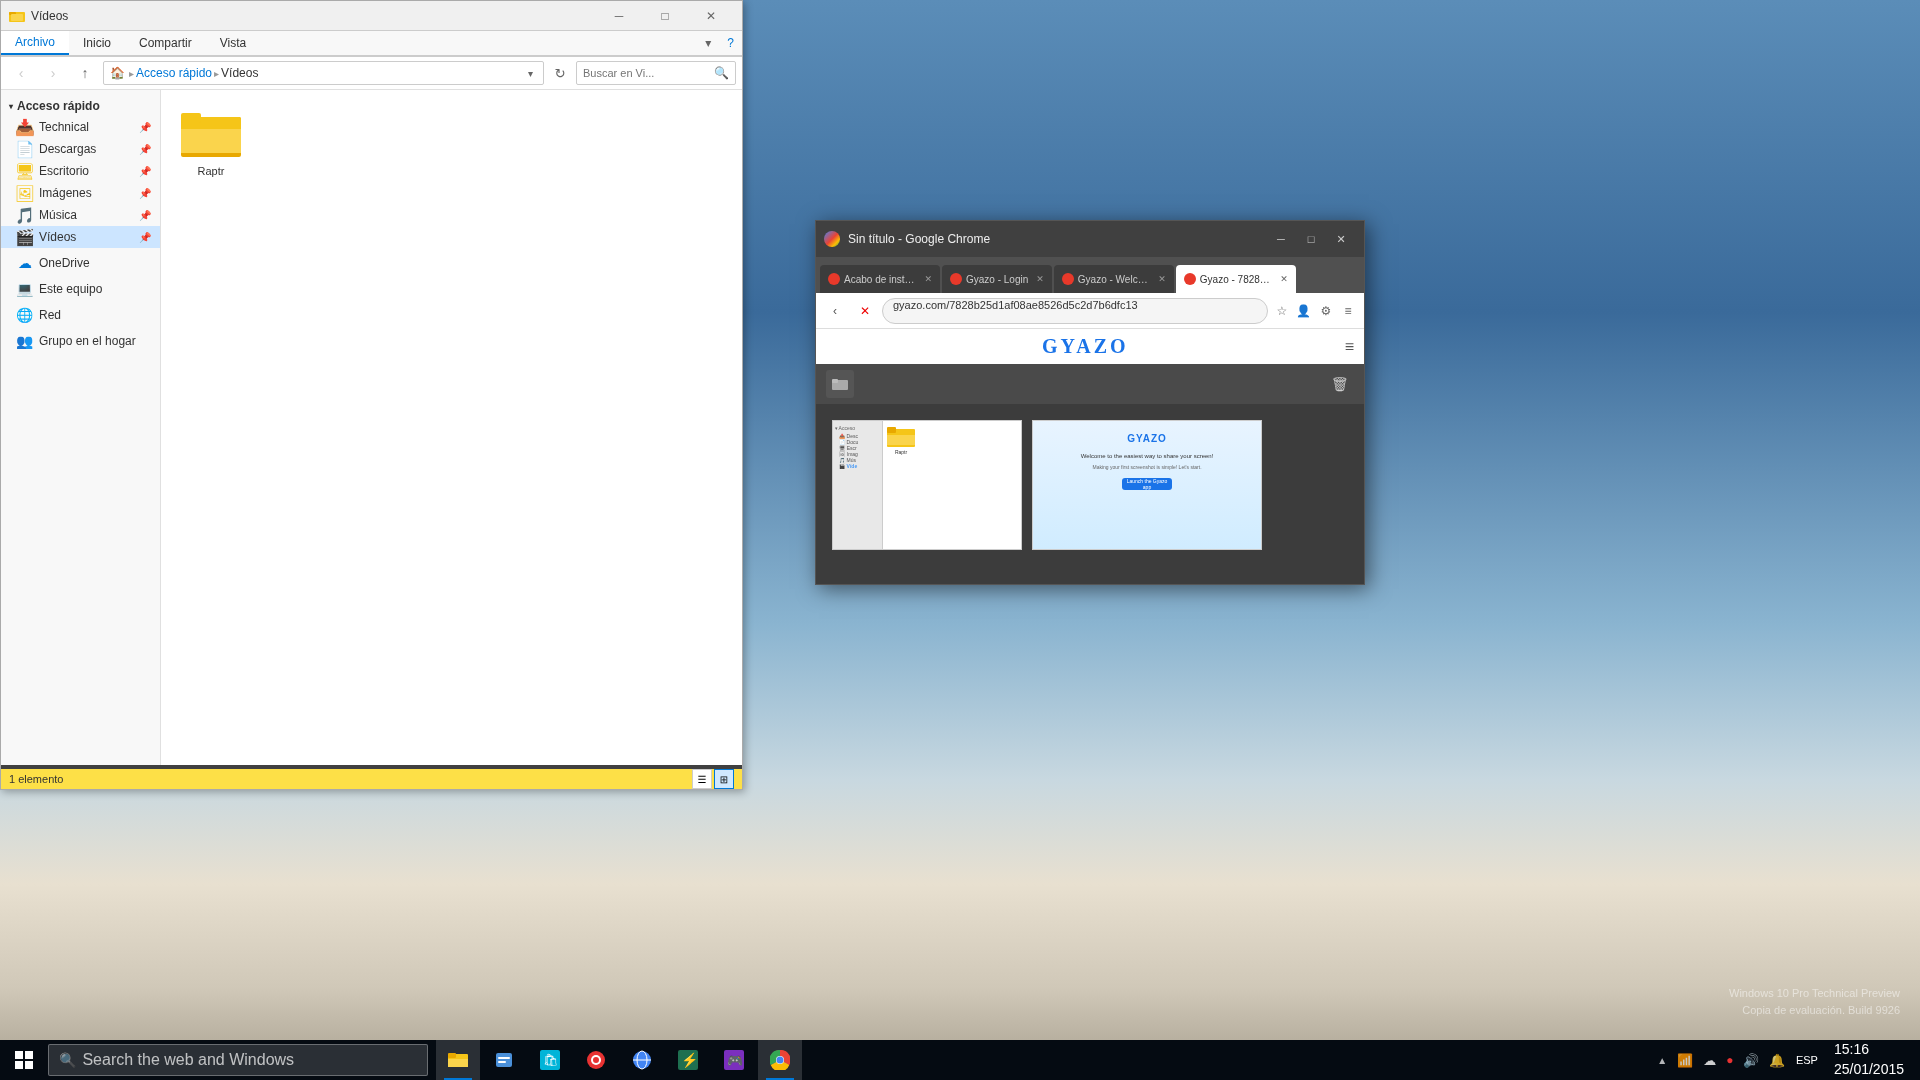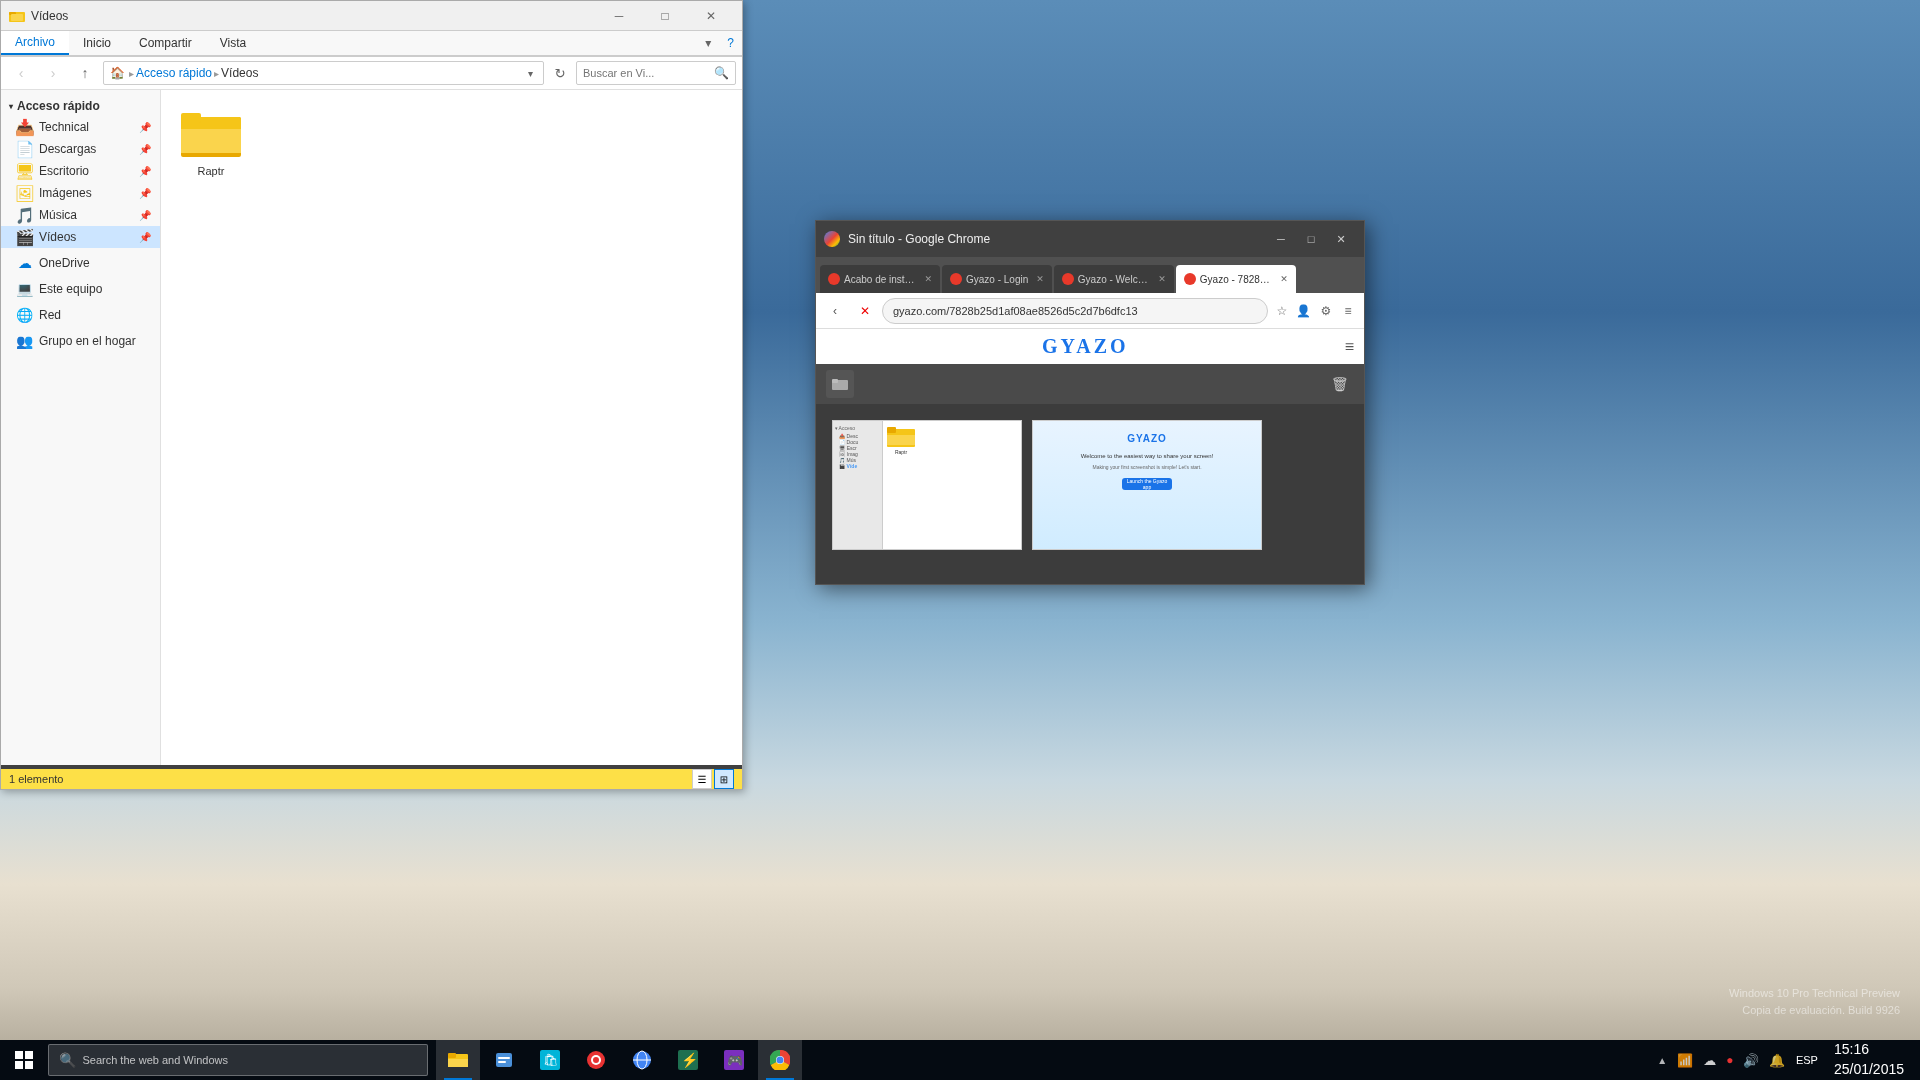--- a/index.html
+++ b/index.html
@@ -92,39 +92,39 @@
     }
     .chrome-title-text { color: #eee; font-size: 12px; flex: 1; }
     .chrome-window-controls { display: flex; gap: 0; }
     .chrome-ctrl-btn { width: 30px; height: 28px; border: none; background: transparent; cursor: pointer; color: #ccc; font-size: 11px; display: flex; align-items: center; justify-content: center; }
     .chrome-tab-bar { height: 36px; background: #505050; display: flex; align-items: flex-end; padding: 0 4px; gap: 2px; }
     .chrome-tab { height: 28px; background: #3c3c3c; border-radius: 4px 4px 0 0; display: flex; align-items: center; padding: 0 8px; font-size: 10px; color: #ccc; cursor: pointer; gap: 4px; max-width: 120px; overflow: hidden; }
     .chrome-tab.active { background: #fff; color: #333; }
     .chrome-tab-close { font-size: 9px; color: #999; margin-left: 4px; }
     .chrome-toolbar { height: 36px; background: #fff; display: flex; align-items: center; padding: 0 6px; gap: 4px; border-bottom: 1px solid #ddd; }
     .chrome-nav-btn { width: 26px; height: 26px; border: 1px solid transparent; background: transparent; cursor: pointer; display: flex; align-items: center; justify-content: center; font-size: 12px; color: #555; }
-    .chrome-url-bar { flex: 1; height: 26px; border: 1px solid #ccc; border-radius: 13px; background: #f5f5f5; display: flex; align-items: center; padding: 0 10px; font-size: 11px; color: #333; }
+    .chrome-url-bar { flex: 1; height: 26px; border: 1px solid #ccc; border-radius: 13px; background: #f5f5f5; display: flex; align-items: flex-start; padding: 0 10px; font-size: 11px; color: #333; }
     .chrome-icons { display: flex; gap: 2px; }
     .chrome-icon { width: 20px; height: 20px; display: flex; align-items: center; justify-content: center; font-size: 12px; color: #666; cursor: pointer; }
     .chrome-folder-btn { width: 28px; height: 28px; background: #555; border-radius: 3px; display: flex; align-items: center; justify-content: center; cursor: pointer; }
     .chrome-delete-btn { width: 28px; height: 28px; display: flex; align-items: center; justify-content: center; cursor: pointer; color: #ccc; font-size: 14px; }
     .chrome-content-toolbar { display: flex; align-items: center; padding: 6px 10px; background: #4a4a4a; gap: 8px; }
     .chrome-page-area { background: #3c3c3c; }
     .gyazo-header-bar { background: #fff; padding: 6px 10px; display: flex; align-items: center; }
 
     
     .taskbar {
       position: absolute; bottom: 0; left: 0; width: 1920px; height: 40px;
       background: rgba(0,0,0,0.8); display: flex; align-items: center;
     }
     .start-btn { width: 48px; height: 40px; background: transparent; border: none; cursor: pointer; display: flex; align-items: center; justify-content: center; }
     .start-icon { width: 18px; height: 18px; display: grid; grid-template-columns: 1fr 1fr; grid-template-rows: 1fr 1fr; gap: 2px; }
     .start-icon-quad { background: #fff; }
     .search-bar-taskbar { width: 380px; height: 32px; background: rgba(255,255,255,0.15); border: 1px solid rgba(255,255,255,0.3); border-radius: 2px; display: flex; align-items: center; padding: 0 10px; gap: 6px; cursor: text; }
-    .search-bar-taskbar-text { color: rgba(255,255,255,0.7); font-size: 11px; }
+    .search-bar-taskbar-text { color: rgba(255,255,255,0.7); font-size: 16px; }
     .taskbar-search-icon { color: rgba(255,255,255,0.6); font-size: 14px; }
     .taskbar-apps { display: flex; align-items: center; gap: 2px; margin-left: 8px; }
     .taskbar-app-btn { width: 44px; height: 40px; background: transparent; border: none; cursor: pointer; display: flex; align-items: center; justify-content: center; position: relative; }
     .taskbar-app-btn.active { background: rgba(255,255,255,0.15); }
     .taskbar-app-btn.active::after { content: ''; position: absolute; bottom: 0; left: 50%; transform: translateX(-50%); width: 28px; height: 2px; background: #0078d7; }
     .taskbar-app-icon { width: 22px; height: 22px; border-radius: 2px; display: flex; align-items: center; justify-content: center; font-size: 14px; }
     .taskbar-right { margin-left: auto; display: flex; align-items: center; gap: 4px; padding-right: 8px; }
     .taskbar-tray-icons { display: flex; align-items: center; gap: 6px; }
     .tray-icon { color: rgba(255,255,255,0.8); font-size: 13px; cursor: pointer; padding: 2px; }
     .tray-chevron { color: rgba(255,255,255,0.7); font-size: 10px; cursor: pointer; padding: 2px 4px; }

